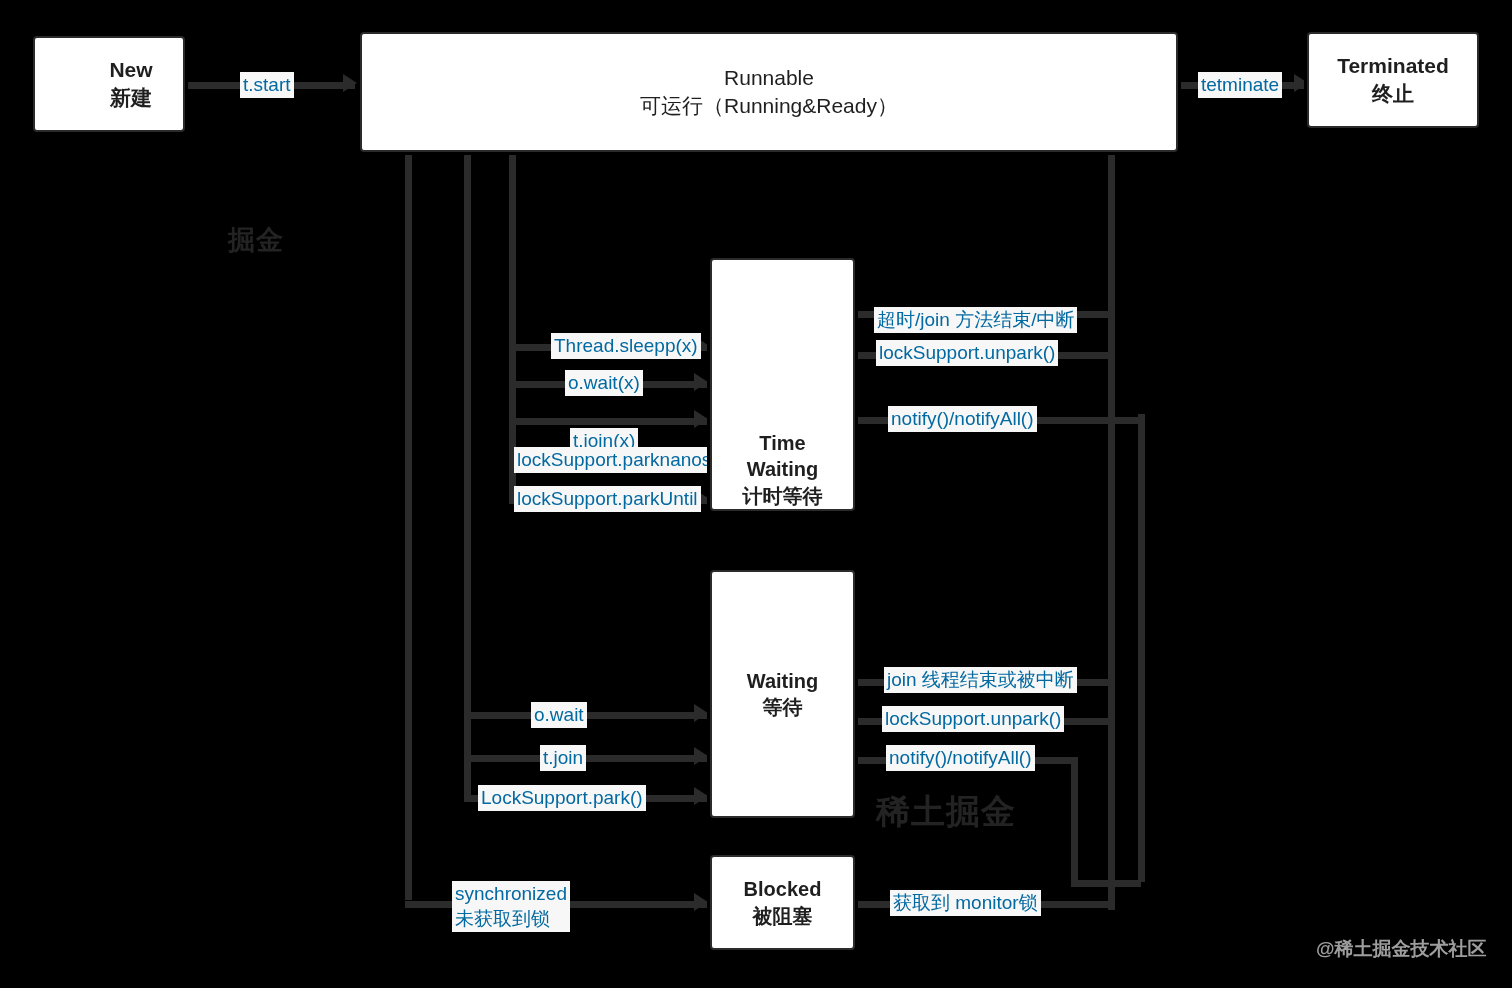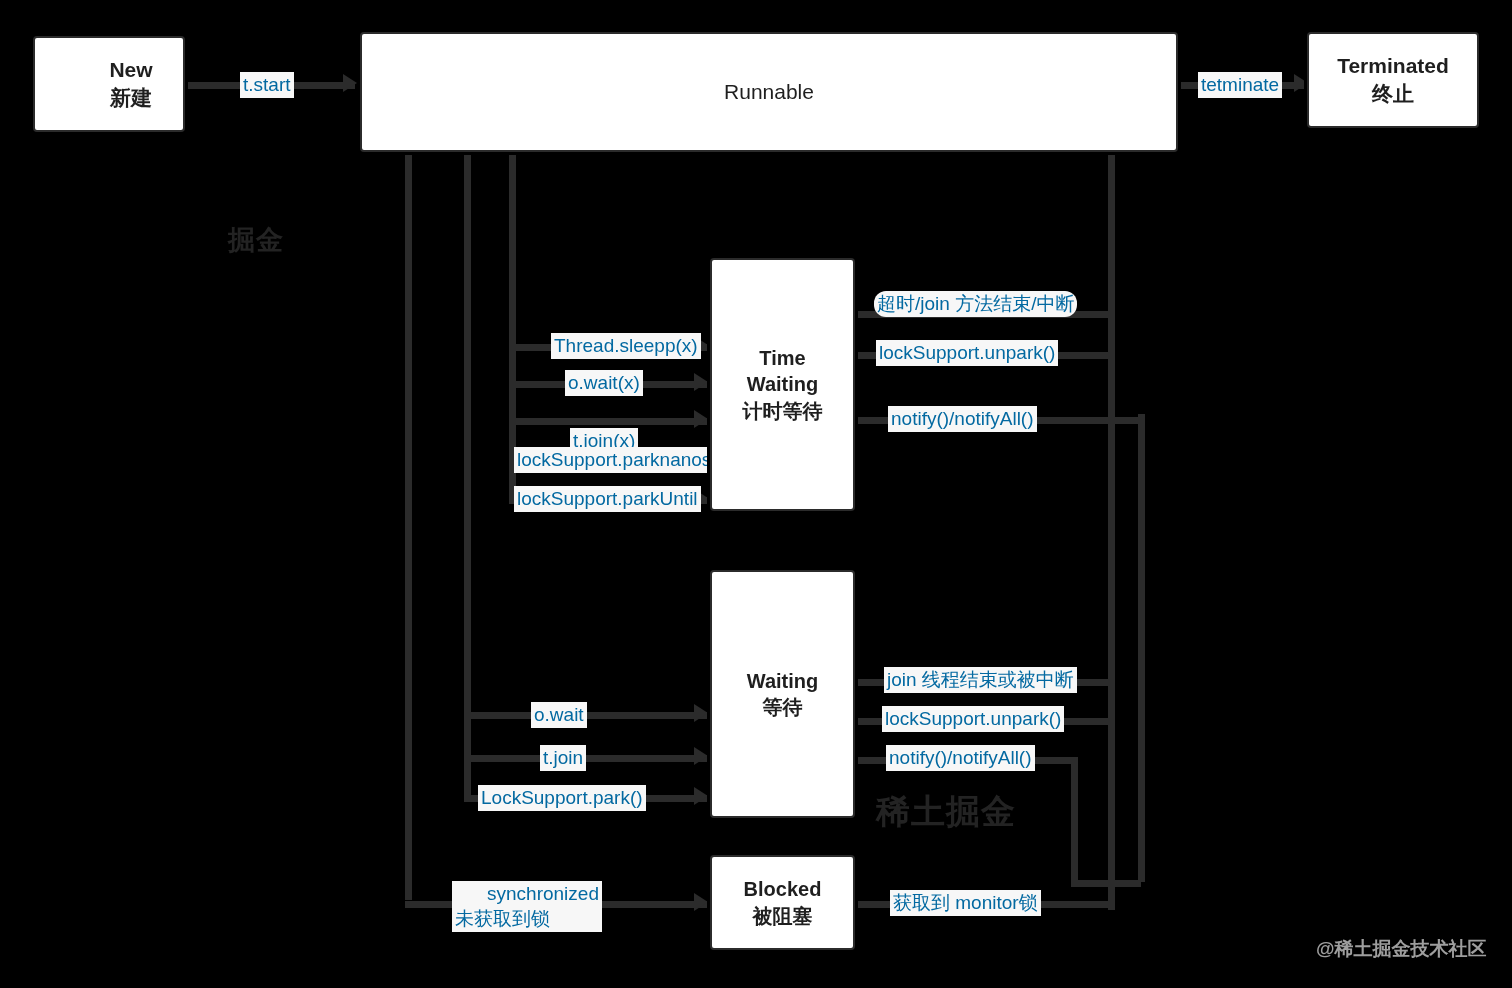--- a/index.html
+++ b/index.html
@@ -33,21 +33,21 @@
     text-align: center;
     line-height: 1.32;
     z-index: 30;
     box-shadow: 0 0 0 3px #000;
   }
   .node .ln { display: block; white-space: nowrap; }
 
   .node-new       { left: 33px;  top: 36px;  width: 152px; height: 96px;  font-size: 21px; font-weight: bold; padding-left: 44px; }
   .node-runnable  { left: 360px; top: 32px;  width: 818px; height: 120px;  font-size: 21px; font-weight: normal; }
   .node-term      { left: 1307px;top: 32px;  width: 172px; height: 96px;  font-size: 21px; font-weight: bold; align-items: center; }
-  .node-timewait  { left: 710px; top: 258px; width: 145px; height: 253px; font-size: 20px; font-weight: bold; }
+  .node-timewait  { left: 710px; top: 258px; width: 145px; height: 253px; font-size: 20px; font-weight: bold; justify-content: flex-end; }
   .node-wait      { left: 710px; top: 570px; width: 145px; height: 248px; font-size: 20px; font-weight: bold; }
   .node-blocked   { left: 710px; top: 855px; width: 145px; height: 95px;  font-size: 20px; font-weight: bold; }
 
   
   .ln-h, .ln-v {
     position: absolute;
     background: #2b2b2b;
     z-index: 10;
   }
   .ln-h { height: 7px; }
@@ -158,20 +158,21 @@
 
   <div class="ln-h" style="left:855px; top:901px; width:255px;"></div>
 
   <div class="node node-new">
     <span class="ln">New</span>
     <span class="ln">新建</span>
   </div>
 
   <div class="node node-runnable">
     <span class="ln">Runnable</span>
+    <span class="ln">可运行（Running&amp;Ready）</span>
   </div>
 
   <div class="node node-term">
     <span class="ln">Terminated</span>
     <span class="ln">终止</span>
   </div>
 
   <div class="node node-timewait">
     <span class="ln">Time</span>
     <span class="ln">Waiting</span>
@@ -190,34 +191,34 @@
 
   <div class="elabel" style="left:240px; top:72px;">t.start</div>
   <div class="elabel" style="left:1198px; top:72px;">tetminate</div>
 
   <div class="elabel" style="left:551px; top:333px;">Thread.sleepp(x)</div>
   <div class="elabel" style="left:565px; top:370px;">o.wait(x)</div>
   <div class="elabel" style="left:570px; top:407px;margin-top:21px;">t.join(x)</div>
   <div class="elabel" style="left:514px; top:447px;">lockSupport.parknanos</div>
   <div class="elabel" style="left:514px; top:486px;">lockSupport.parkUntil</div>
 
-  <div class="elabel" style="left:874px; top:291px;border-radius:12px;">超时/join 方法结束/中断</div>
+  <div class="elabel" style="left:874px; top:307px;">超时/join 方法结束/中断</div>
   <div class="elabel" style="left:876px; top:340px;">lockSupport.unpark()</div>
   <div class="elabel" style="left:888px; top:406px;">notify()/notifyAll()</div>
 
   <div class="elabel" style="left:531px; top:702px;">o.wait</div>
   <div class="elabel" style="left:540px; top:745px;">t.join</div>
   <div class="elabel" style="left:478px; top:785px;">LockSupport.park()</div>
 
   <div class="elabel" style="left:884px; top:667px;">join 线程结束或被中断</div>
   <div class="elabel" style="left:882px; top:706px;">lockSupport.unpark()</div>
   <div class="elabel" style="left:886px; top:745px;">notify()/notifyAll()</div>
 
   <div class="elabel two" style="left:452px; top:881px;">
-    <span style="display:block;margin-left:32px;">synchronized</span>
+    <span style="display:block;">synchronized</span>
     <span style="display:block;">未获取到锁</span>
   </div>
 
   <div class="elabel" style="left:890px; top:890px;">获取到 monitor锁</div>
 
   <div class="wm-corner">@稀土掘金技术社区</div>
 
 </div>
 
 </body></html>

